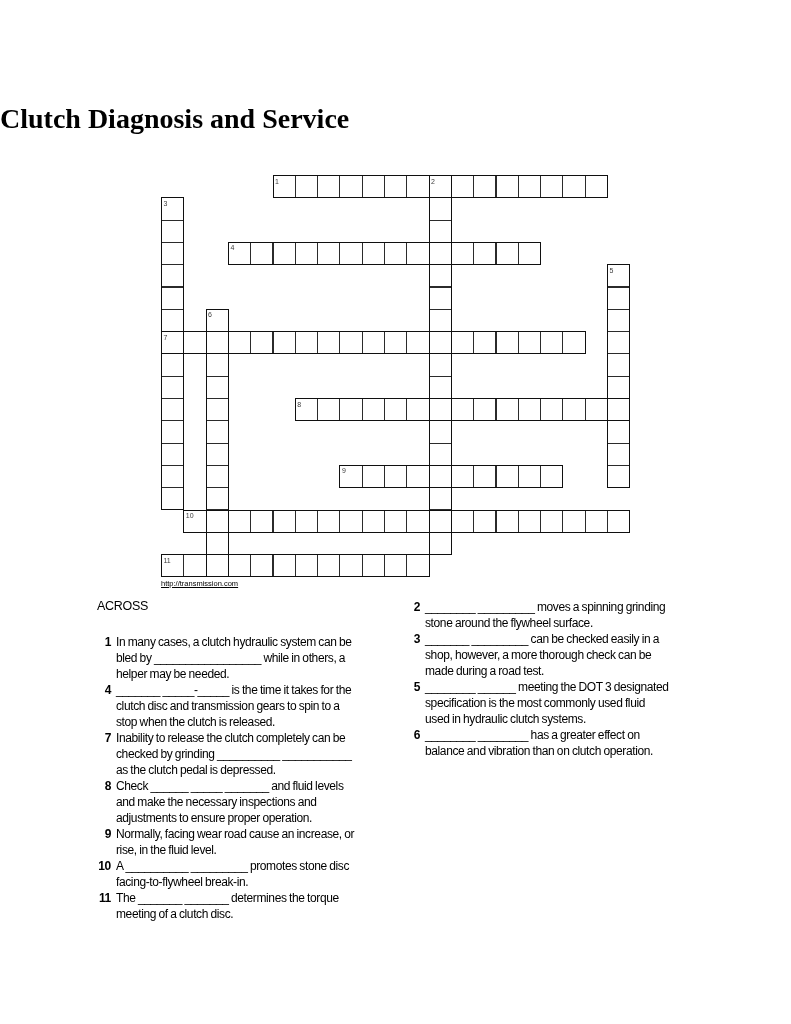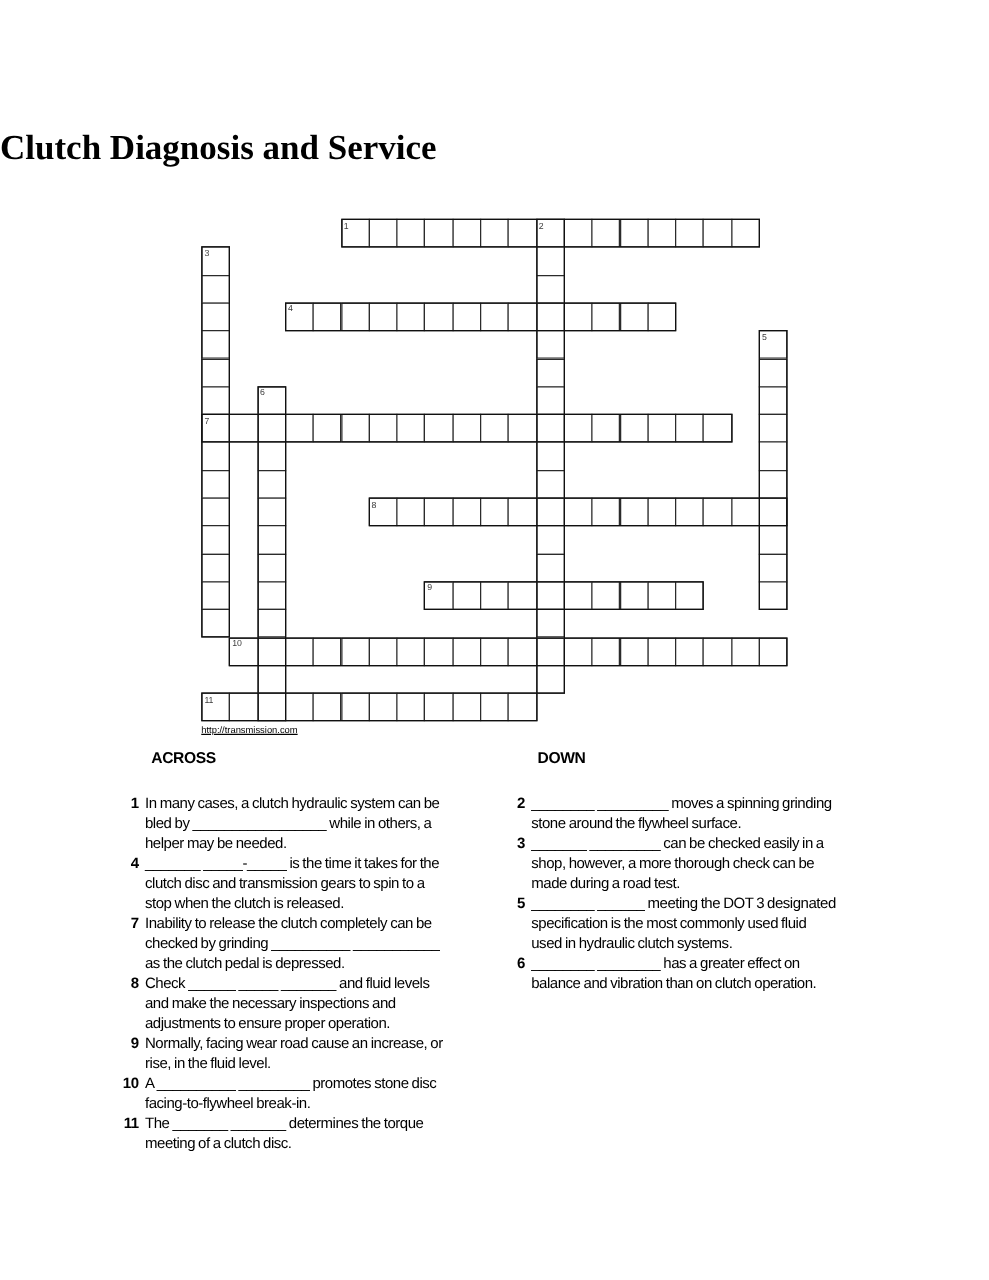--- a/index.html
+++ b/index.html
@@ -12,21 +12,21 @@
   #grid{position:absolute;left:161px;top:175px;width:470px;height:403px;}
   .cell{position:absolute;background:#fff;border:1px solid #2b2b2b;box-sizing:border-box;}
   .word-outline{position:absolute;border:1.6px solid #101010;box-sizing:border-box;pointer-events:none;}
   .cell-num{position:absolute;font-size:7px;line-height:7px;color:#3c3c3c;z-index:5;
             font-family:"Liberation Sans",sans-serif;}
   .source-url{position:absolute;left:161px;top:579px;font-size:7.5px;color:#000;
               text-decoration:underline;letter-spacing:0;}
   .clues-col{position:absolute;top:599px;}
   #across-col{left:97px;width:262px;}
   #down-col{left:406px;width:264px;}
-  .clues-header{font-weight:bold;font-size:12.5px;letter-spacing:-0.3px;margin-bottom:21px;margin-left:24px;}
+  .clues-header{font-weight:normal;font-size:12.5px;letter-spacing:-0.3px;margin-bottom:21px;}
   .clue{display:flex;flex-direction:row;align-items:flex-start;}
   .clue-num{flex:0 0 14px;text-align:right;font-weight:bold;font-size:12px;
             letter-spacing:-0.3px;line-height:16px;}
   .clue-text{margin-left:5px;font-size:12px;line-height:16px;letter-spacing:-0.38px;
              word-spacing:-0.5px;}
 </style>
 </head>
 <body>
 
 <div class="page">
@@ -234,21 +234,20 @@
           <div class="clue-text">A __________ _________ promotes stone disc facing-to-flywheel break-in.</div>
         </div>
         <div class="clue">
           <div class="clue-num">11</div>
           <div class="clue-text">The _______ _______ determines the torque meeting of a clutch disc.</div>
         </div>
       </div>
   </div>
 
   <div class="clues-col" id="down-col">
-    <div class="clues-header">DOWN</div>
     <div id="down-list">
         <div class="clue">
           <div class="clue-num">2</div>
           <div class="clue-text">________ _________ moves a spinning grinding stone around the flywheel surface.</div>
         </div>
         <div class="clue">
           <div class="clue-num">3</div>
           <div class="clue-text">_______ _________ can be checked easily in a shop, however, a more thorough check can be made during a road test.</div>
         </div>
         <div class="clue">

